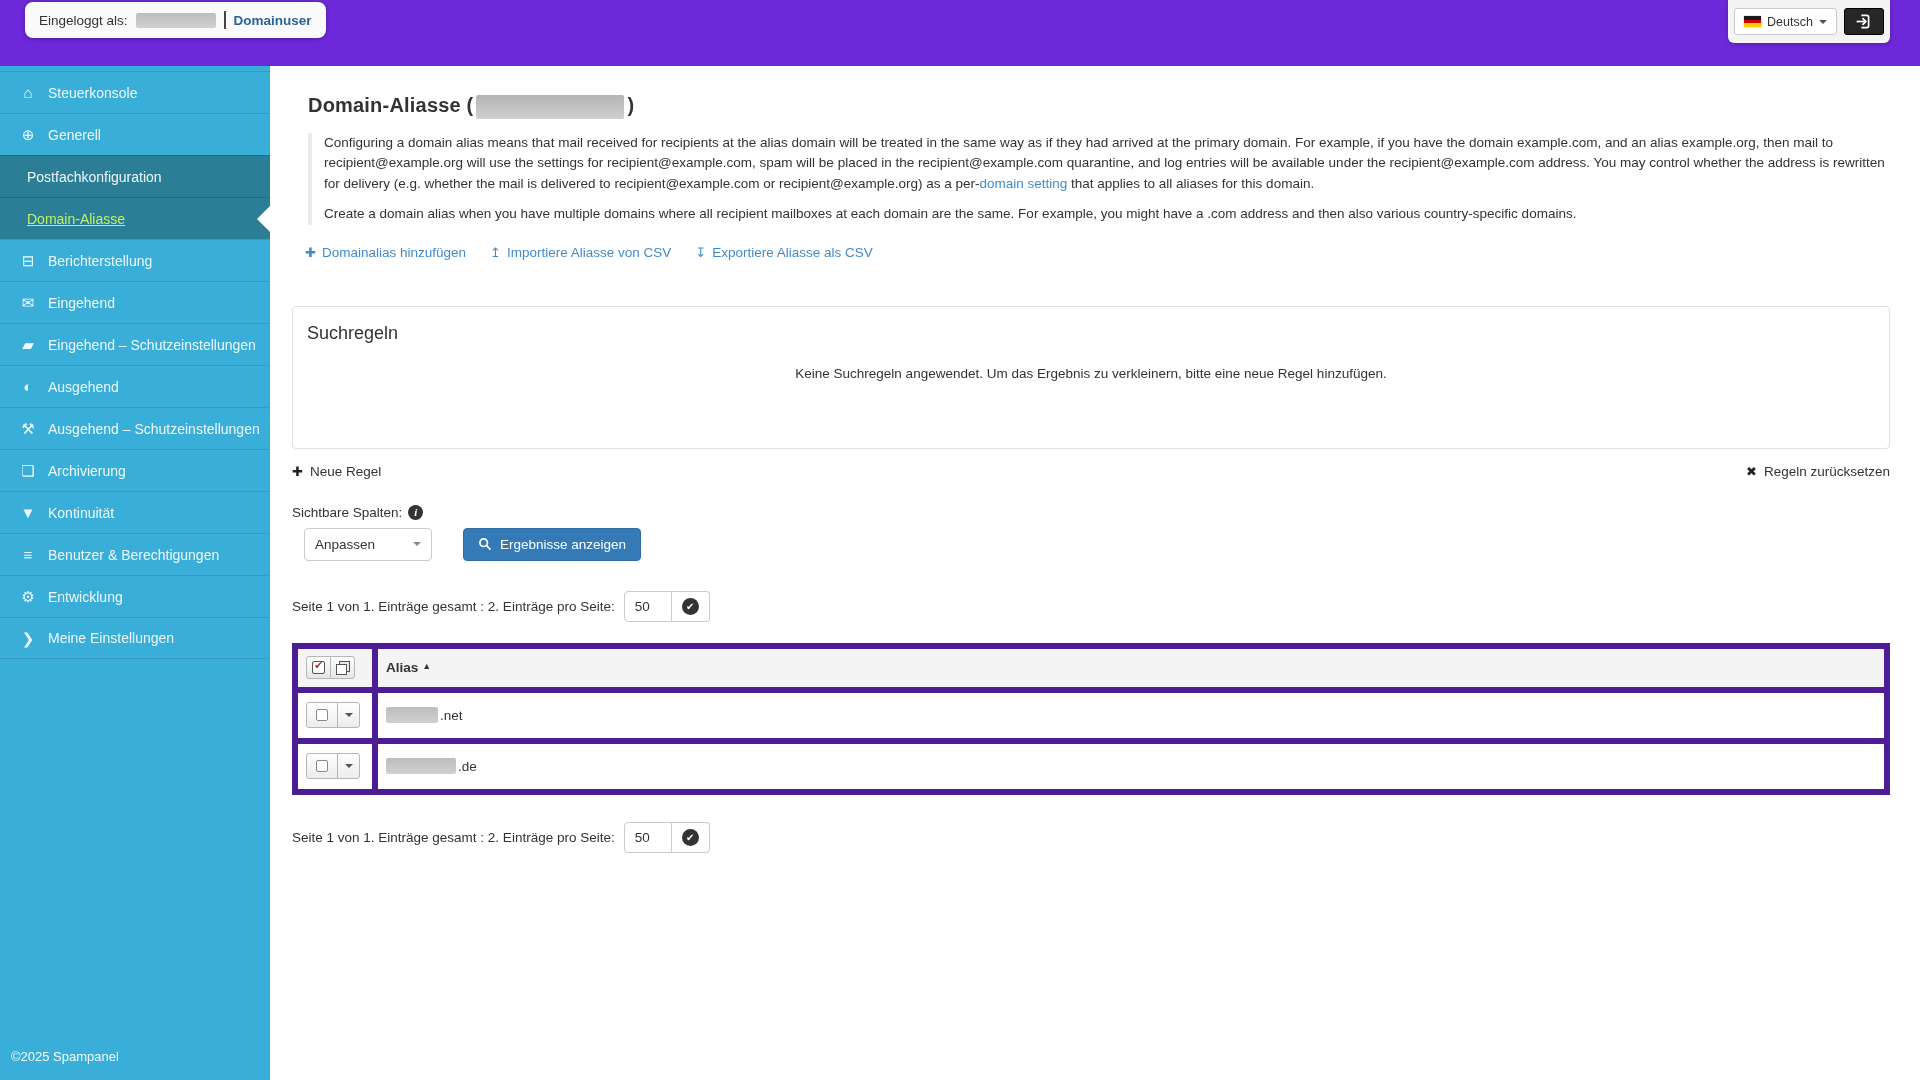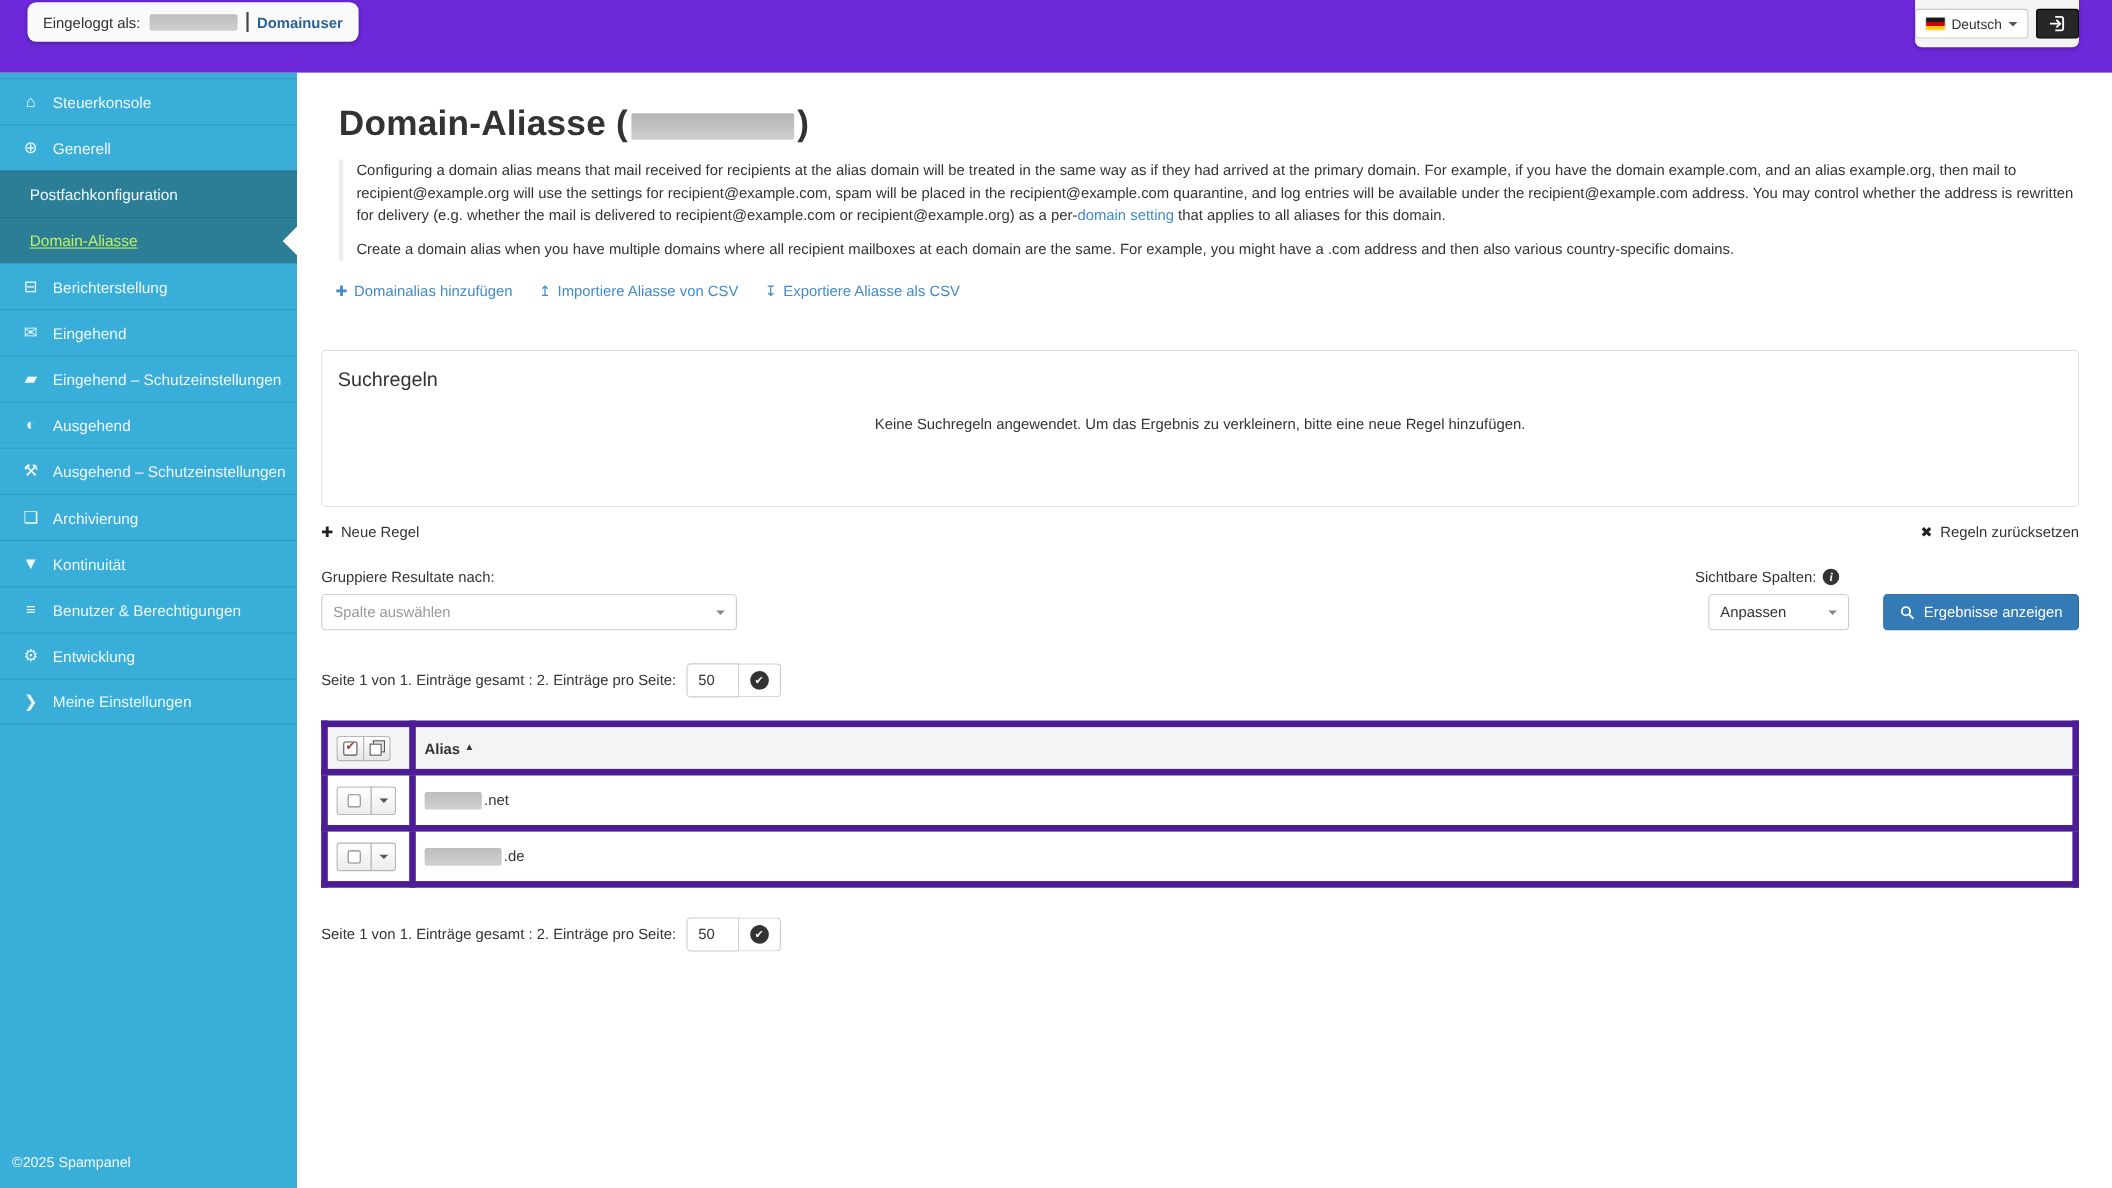--- a/index.html
+++ b/index.html
@@ -14,21 +14,21 @@
   .login-box {
     position:absolute; left:25px; top:2px; height:36px; background:#fafafa;
     border-radius:8px; box-shadow:0 1px 4px rgba(0,0,0,.3);
     display:flex; align-items:center; padding:0 14px; gap:8px; color:#333;
   }
   .blur { display:inline-block; background:linear-gradient(180deg,#bdbdbd,#d0d0d0); border-radius:2px; vertical-align:middle; }
   .blur-user { width:80px; height:15px; }
   .login-divider { width:2px; height:18px; background:#444; }
   .login-role { font-weight:bold; color:#2a6496; }
   .topbar-right {
-    position:absolute; right:30px; top:0; width:149px; height:43px; background:#f4f4f4;
+    position:absolute; right:30px; top:0; width:162px; height:43px; background:#f4f4f4;
     border-radius:0 0 6px 6px; box-shadow:0 1px 4px rgba(0,0,0,.25);
     display:flex; align-items:center; justify-content:center; gap:7px;
   }
   .lang-btn {
     display:inline-flex; align-items:center; gap:6px; height:27px; padding:0 9px;
     background:#fff; border:1px solid #ccc; border-radius:3px; font-size:12.5px; color:#333; cursor:pointer;
     font-family:"Liberation Sans", sans-serif;
   }
   .flag { width:17px; height:11px; background:linear-gradient(180deg,#1a1a1a 0 33%,#d40000 33% 66%,#ffce00 66% 100%); box-shadow:0 0 1px rgba(0,0,0,.5); }
   .caret { width:0; height:0; border-left:4px solid transparent; border-right:4px solid transparent; border-top:4px solid #555; display:inline-block; }
@@ -47,21 +47,21 @@
   .nav-icon { width:20px; text-align:center; font-size:15px; line-height:1; flex:none; }
   .nav-item.sub { background:#2c7e97; padding-left:27px; border-top:1px solid rgba(0,0,0,.14); }
   .nav-item.active .nav-label { text-decoration:underline; color:#bef264; }
   .active-marker {
     position:absolute; right:0; top:50%; transform:translateY(-50%);
     width:0; height:0; border-top:13px solid transparent; border-bottom:13px solid transparent; border-right:13px solid #fff;
   }
   .sidebar-footer { position:absolute; left:11px; bottom:16px; color:rgba(255,255,255,.95); font-size:13px; }
   
   .main { position:absolute; left:270px; top:66px; right:0; bottom:0; background:#fff; padding:0 30px 0 22px; }
-  h1 { font-size:32px; font-weight:bold; color:#333; margin:28px 0 14px 16px; letter-spacing:.2px; }
+  h1 { font-size:20px; font-weight:bold; color:#333; margin:28px 0 14px 16px; letter-spacing:.2px; }
   .blur-title { width:148px; height:24px; background:linear-gradient(180deg,#b4b4b4,#cfcfcf); border-radius:2px; margin:0 3px; }
   .intro { margin-left:16px; border-left:4px solid #ececec; padding-left:12px; line-height:20.5px; color:#333; }
   .intro p + p { margin-top:10px; }
   a.link { color:#428bca; text-decoration:none; cursor:pointer;text-align:center; }
   .actions { display:flex; gap:24px; margin:20px 0 0 13px; }
   .action-link { display:inline-flex; align-items:center; gap:6px; color:#428bca; cursor:pointer; }
   .action-link .icn { font-size:13px; line-height:1; }
   .panel { margin-top:46px; border:1px solid #e0e0e0; border-radius:4px; height:143px; background:#fff; }
   .panel-title { font-size:18px; color:#333; padding:16px 0 0 14px; }
   .panel-message { text-align:center; margin-top:22px; color:#333; }
@@ -254,27 +254,20 @@
         <span class="icn">✚</span>
         <span>Neue Regel</span>
       </a>
     <a class="dark-link">
         <span class="icn">✖</span>
         <span>Regeln zurücksetzen</span>
       </a>
   </div>
 
   <div class="controls-row">
-    <div class="group-by">
-      <div class="ctl-label">Gruppiere Resultate nach:</div>
-      <div class="select w-lg">
-        <span class="placeholder">Spalte auswählen</span>
-        <span class="caret"></span>
-      </div>
-    </div>
     <div class="columns-ctl">
       <div class="ctl-label">
         <span>Sichtbare Spalten:</span>
         <span class="info-circle">i</span>
       </div>
       <div class="row2">
         <div class="select w-sm">
           <span>Anpassen</span>
           <span class="caret"></span>
         </div>

